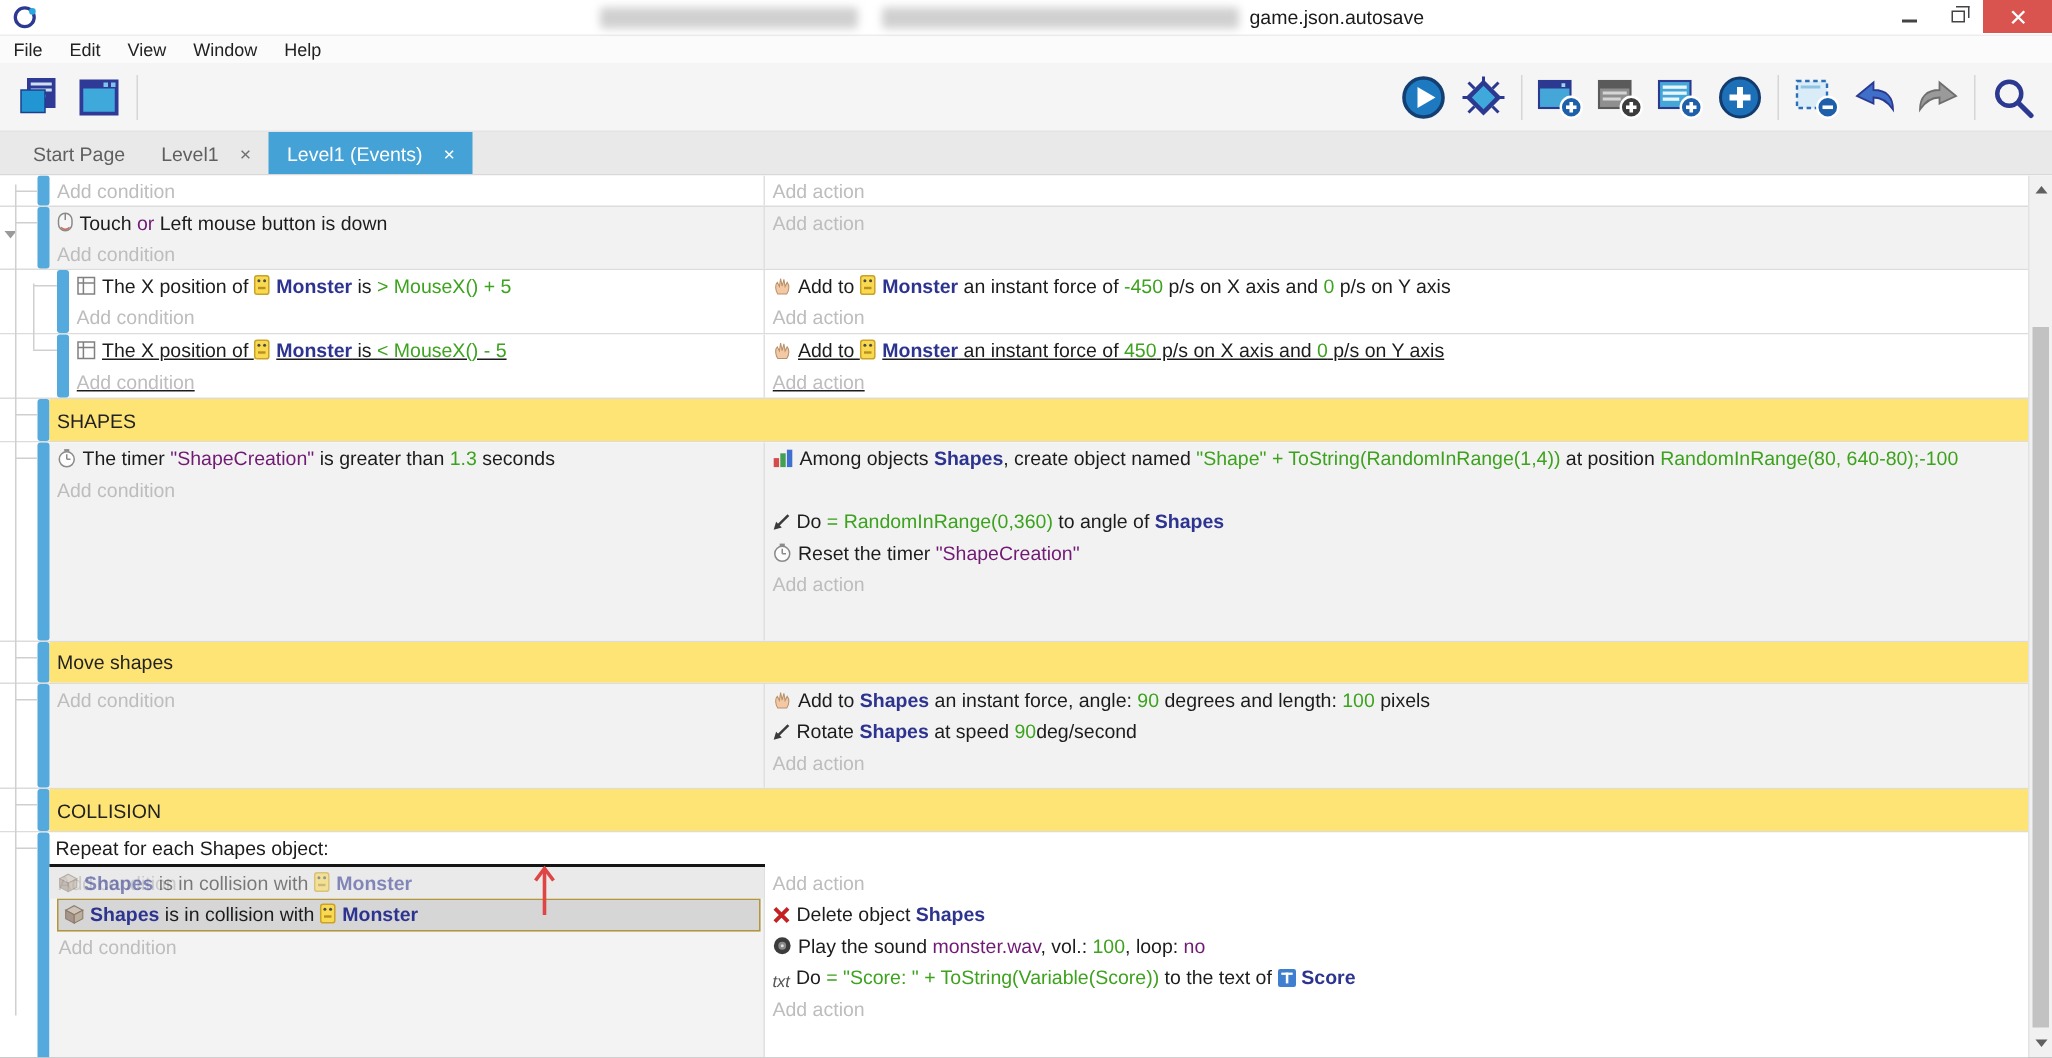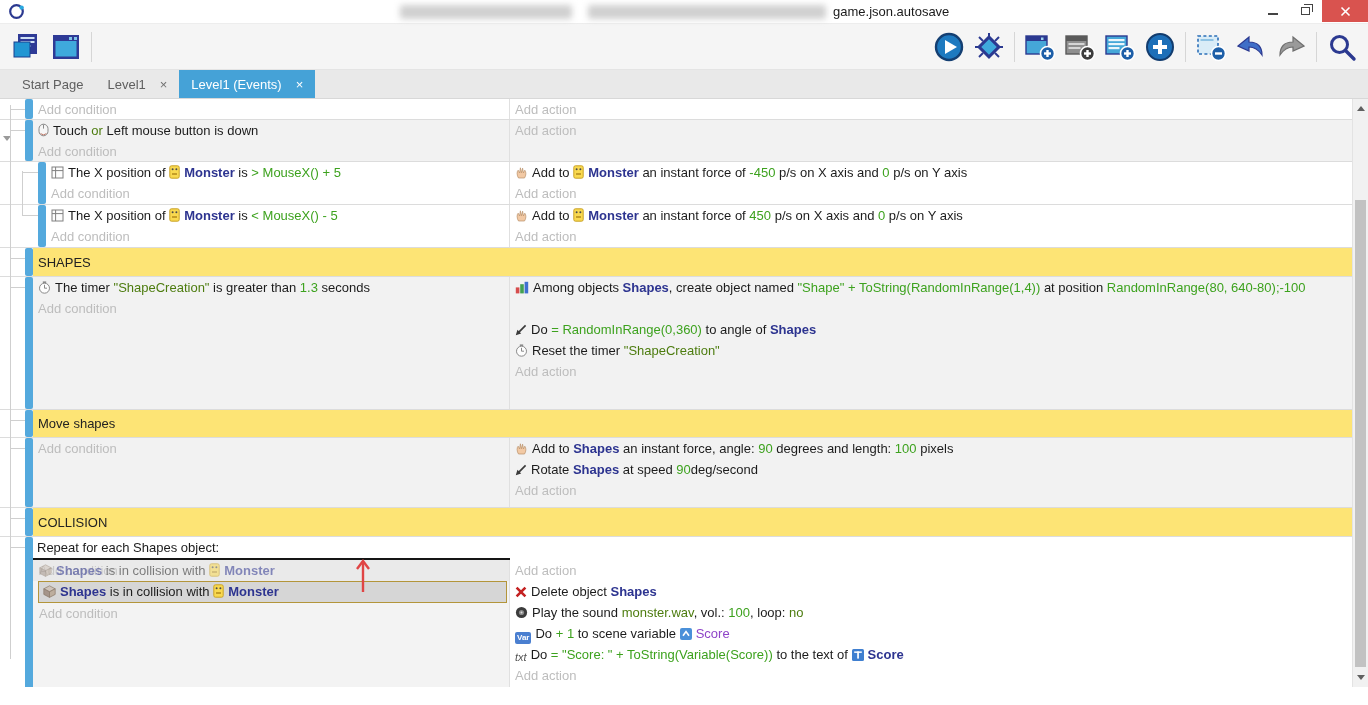--- a/index.html
+++ b/index.html
@@ -42,21 +42,21 @@
   .bg-gray .ebody { background:#f2f2f2; }
   .bar { width:8px; background:#54a9dd; border-radius:2px; flex:none; }
   .cell { padding-left:5px; min-width:0; overflow:hidden; }
   .cond { border-right:1px solid #e0e0e0; flex:none; }
   .depth0 .cond { width:477px; } .depth1 .cond { width:464px; }
   .act { flex:1; }
   .erow { height:21px; line-height:21px; white-space:nowrap; overflow:hidden; }
   .erow.wrap { height:42px; white-space:normal; }
   .erow.ph { color:#bdbdbd; }
   .tk-p { color:#1c1c1c; } .tk-g { color:#3da21e; } .tk-o { color:#2d3490; font-weight:bold; }
-  .tk-v { color:#8e44c8; } .tk-dim { color:#4d7c0f; }
+  .tk-v { color:#8e44c8; } .tk-dim { color:#701a75; }
   .ic { display:inline-block; vertical-align:-2px; margin-right:4px; }
   .badge-var { display:inline-block; background:#4a7fd0; color:#fff; font-size:8px; line-height:10px; padding:1px 2px; border-radius:2px; font-weight:bold; }
   .badge-txt { font-style:italic; color:#555; font-size:11px; }
   .comment .clabel { flex:1; background:#fde475; display:flex; align-items:center; padding-left:5px; color:#222; }
   
   .rpt { flex:1; min-width:0; position:relative; display:flex; flex-direction:column; }
   .rpt-head { height:23px; line-height:21px; width:477px; border-bottom:2px solid #151515; padding-left:4px; color:#1c1c1c; }
   .rpt-body { display:flex; flex:1; min-height:0; }
   .rpt-left { width:477px; border-right:1px solid #e0e0e0; background:#f3f3f3; display:flex; flex-direction:column; }
   .rpt-right { flex:1; background:#fff; }
@@ -101,20 +101,27 @@
     <div class="wb wb-max">
         <span class="g-max"></span>
       </div>
     <div class="wb wb-close">
       <svg width="11" height="11">
           <path d="M1.5 1.5 L9.5 9.5 M9.5 1.5 L1.5 9.5" stroke="#fff" stroke-width="1.6"></path>
         </svg>
     </div>
   </div>
 
+  <div class="menubar">
+    <span>File</span>
+    <span>Edit</span>
+    <span>View</span>
+    <span>Window</span>
+    <span>Help</span>
+  </div>
 
   <div class="toolbar">
     <div class="tbtn">
       <svg width="30" height="30">
           <rect x="7" y="2" width="19" height="20" fill="#2e3a96"></rect>
           <rect x="9.5" y="5" width="14" height="2" fill="#cfe0f4"></rect>
           <rect x="9.5" y="9" width="14" height="2" fill="#cfe0f4"></rect>
           <rect x="9.5" y="13" width="10" height="2" fill="#cfe0f4"></rect>
           <rect x="3" y="10" width="16" height="15" fill="#2196d3" stroke="#1b3f8f"></rect>
         </svg>
@@ -290,21 +297,21 @@
                   </svg></span><span class="tk-p">Add to </span><span class="ic"><svg width="11" height="14" viewBox="0 0 11 14">
                     <rect x="0.8" y="0.8" width="9.4" height="12.4" rx="1.6" fill="#f9d94f" stroke="#c9a227"></rect>
                     <circle cx="3.6" cy="4.2" r="1" fill="#4a4a4a"></circle>
                     <circle cx="7.4" cy="4.2" r="1" fill="#4a4a4a"></circle>
                     <rect x="3" y="8.2" width="5" height="1.6" fill="#b98f1f"></rect>
                   </svg></span><span class="tk-o">Monster</span><span class="tk-p"> an instant force of </span><span class="tk-g">-450</span><span class="tk-p"> p/s on X axis and </span><span class="tk-g">0</span><span class="tk-p"> p/s on Y axis</span></div>
               <div class="erow ph">Add action</div>
             </div>
           </div>
         </div>
-        <div class="event depth1 bg-white" style="height: 43px;">
+        <div class="event depth1 bg-white" style="height: 43px; text-decoration: underline;">
           <i class="stub s1"></i>
           <div class="ebody">
             <i class="bar"></i>
             <div class="cell cond">
               <div class="erow"><span class="ic"><svg width="13" height="13" viewBox="0 0 13 13">
                     <rect x="1" y="1" width="11" height="11" fill="#fdfdfd" stroke="#808080"></rect>
                     <line x1="1" y1="4.6" x2="12" y2="4.6" stroke="#808080"></line>
                     <line x1="4.6" y1="1" x2="4.6" y2="12" stroke="#808080"></line>
                   </svg></span><span class="tk-p">The X position of </span><span class="ic"><svg width="11" height="14" viewBox="0 0 11 14">
                     <rect x="0.8" y="0.8" width="9.4" height="12.4" rx="1.6" fill="#f9d94f" stroke="#c9a227"></rect>
@@ -439,24 +446,20 @@
                 <div class="rpt-right">
                   <div class="erow ph">Add action</div>
                   <div class="erow"><span class="ic"><svg width="12" height="12" viewBox="0 0 12 12">
                         <path d="M1.6 1.6 L10.4 10.4 M10.4 1.6 L1.6 10.4" stroke="#c42222" stroke-width="2.6"></path>
                       </svg></span><span class="tk-p">Delete object </span><span class="tk-o">Shapes</span></div>
                   <div class="erow"><span class="ic"><svg width="13" height="13" viewBox="0 0 13 13">
                         <circle cx="6.5" cy="6.5" r="5.6" fill="#3c3c3c"></circle>
                         <circle cx="6.5" cy="6.5" r="2.6" fill="#8a8a8a"></circle>
                         <circle cx="6.5" cy="6.5" r="1" fill="#e0e0e0"></circle>
                       </svg></span><span class="tk-p">Play the sound </span><span class="tk-dim">monster.wav</span><span class="tk-p">, vol.: </span><span class="tk-g">100</span><span class="tk-p">, loop: </span><span class="tk-dim">no</span></div>
-                  <div class="erow"><span class="ic"><span class="badge-var">Var</span></span><span class="tk-p">Do </span><span class="tk-g">+ 1</span><span class="tk-p"> to scene variable </span><span class="ic"><svg width="12" height="12" viewBox="0 0 12 12">
-                        <rect width="12" height="12" rx="2" fill="#4a90d9"></rect>
-                        <path d="M3 7.8 L6 3.6 L9 7.8" stroke="#fff" stroke-width="1.6" fill="none"></path>
-                      </svg></span><span class="tk-v">Score</span></div>
                   <div class="erow"><span class="ic"><span class="badge-txt">txt</span></span><span class="tk-p">Do </span><span class="tk-g">= "Score: " + ToString(Variable(Score))</span><span class="tk-p"> to the text of </span><span class="ic"><svg width="12" height="12" viewBox="0 0 12 12">
                         <rect width="12" height="12" rx="1.5" fill="#3f7fd0"></rect>
                         <rect x="2.2" y="2.4" width="7.6" height="1.5" fill="#fff"></rect>
                         <rect x="5.2" y="2.4" width="1.7" height="7.2" fill="#fff"></rect>
                       </svg></span><span class="tk-o">Score</span></div>
                   <div class="erow ph">Add action</div>
                 </div>
               </div>
               <span class="drag-arrow"><svg width="16" height="34">
                   <path d="M2 10 L8 2 L14 10" stroke="#e04545" fill="none" stroke-width="2.4"></path>

